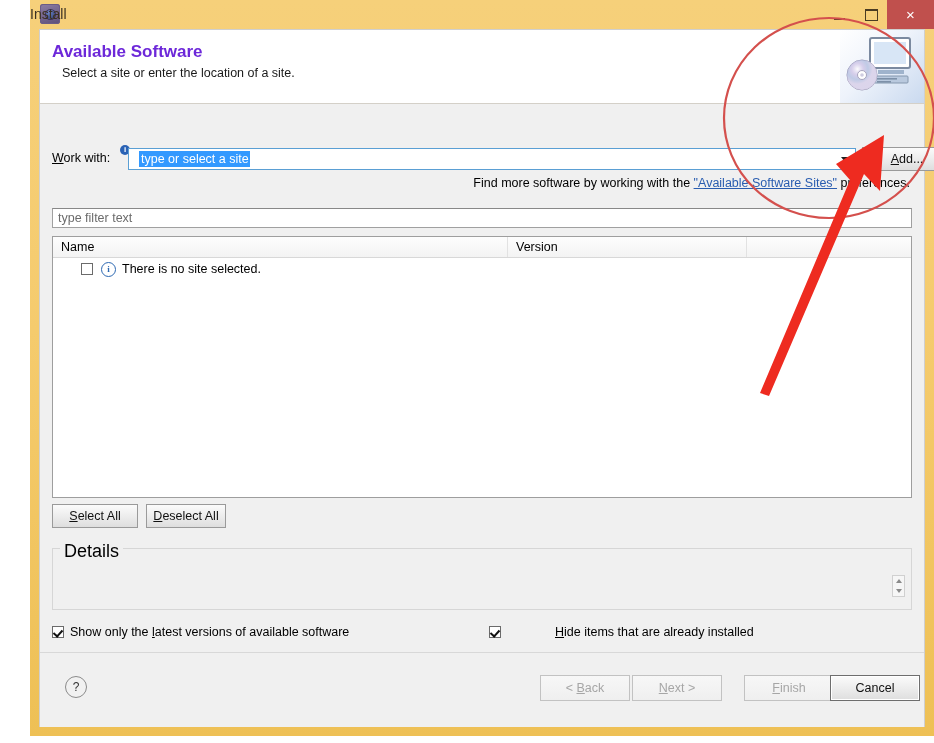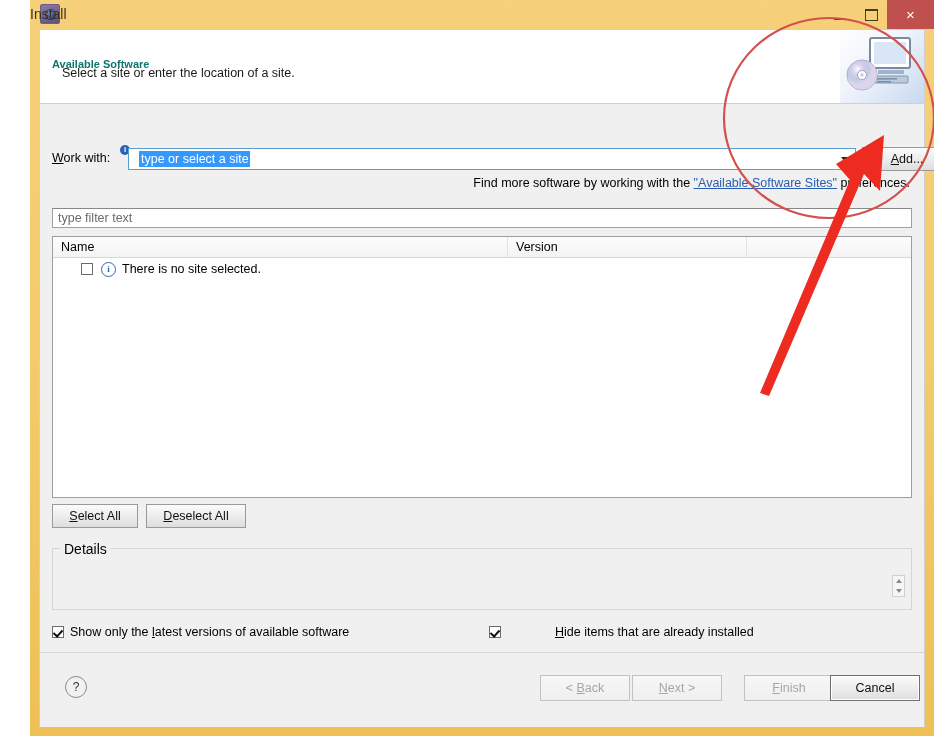--- a/index.html
+++ b/index.html
@@ -82,22 +82,22 @@
 
   
   .banner {
     position: absolute; left: 0; top: 0;
     width: 884px; height: 74px;
     background: #ffffff;
     border-bottom: 1px solid #d4d0c8;
     box-sizing: border-box;
   }
   .banner-title {
-    position: absolute; left: 12px; top: 28px;
-    font-size: 11px; font-weight: bold; color: #0f766e;
+    position: absolute; left: 12px; top: 12px;
+    font-size: 17px; font-weight: bold; color: #6d28d9;
   }
   .banner-sub {
     position: absolute; left: 22px; top: 36px;
     font-size: 12.5px; color: #1a1a1a;
   }
   .banner-img {
     position: absolute; right: 0px; top: 0px;
     width: 84px; height: 73px;
     background: linear-gradient(135deg,#ffffff 0%,#eef3fb 45%,#c9d9ef 100%);
     overflow: hidden;
@@ -232,33 +232,33 @@
     font-size: 9px; font-weight: bold;
     font-family: "Liberation Serif", serif;
     display: flex; align-items: center; justify-content: center;
     margin: 0 6px 0 8px;
     flex: none;
   }
   .trow-text { font-size: 12.5px; color: #000; }
 
   .selbtn { position: absolute; top: 400px; height: 24px; }
   .selall { left: 12px; width: 86px; }
-  .deselall { left: 106px; width: 100px; }
+  .deselall { left: 106px; width: 80px; }
 
   .group {
     position: absolute; left: 12px; top: 444px;
     width: 860px; height: 62px;
     border: 1px solid #d6d6d6;
     box-sizing: border-box;
   }
   .group-label {
     position: absolute; left: 20px; top: 437px;
     background: #f0f0f0;
     padding: 0 4px;
-    font-size: 14px; color: #000;
+    font-size: 18px; color: #000;
   }
   .spinner {
     position: absolute; right: 6px; top: 26px;
     width: 13px; height: 22px;
     border: 1px solid #d0d0d0;
     background: #f6f6f6;
     box-sizing: border-box;
     display: flex; flex-direction: column;
     align-items: center; justify-content: space-around;
   }

